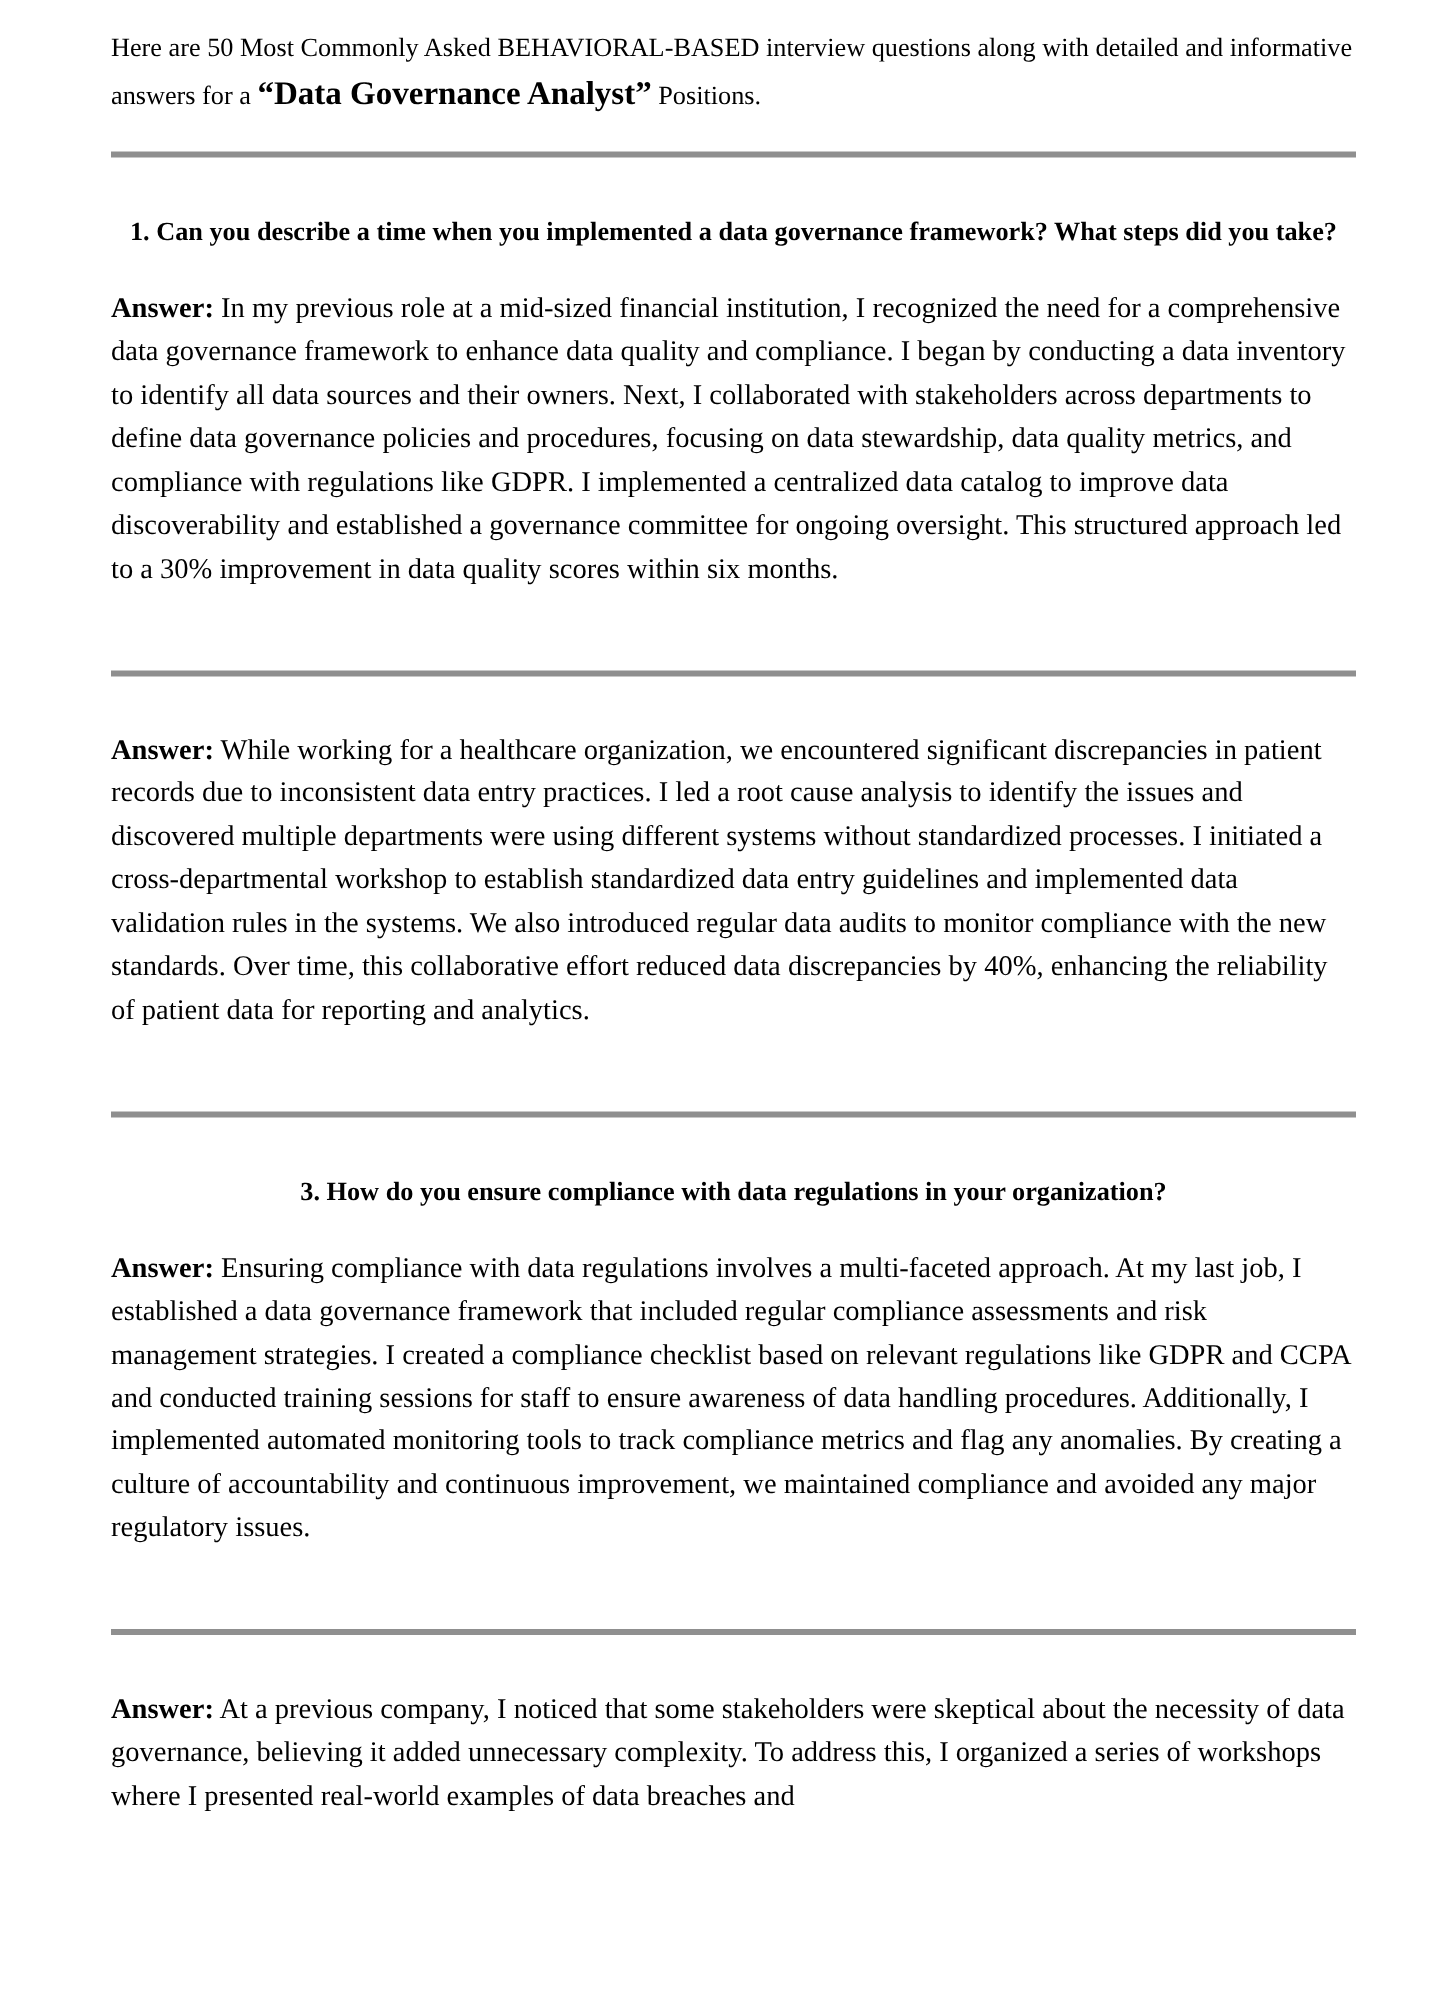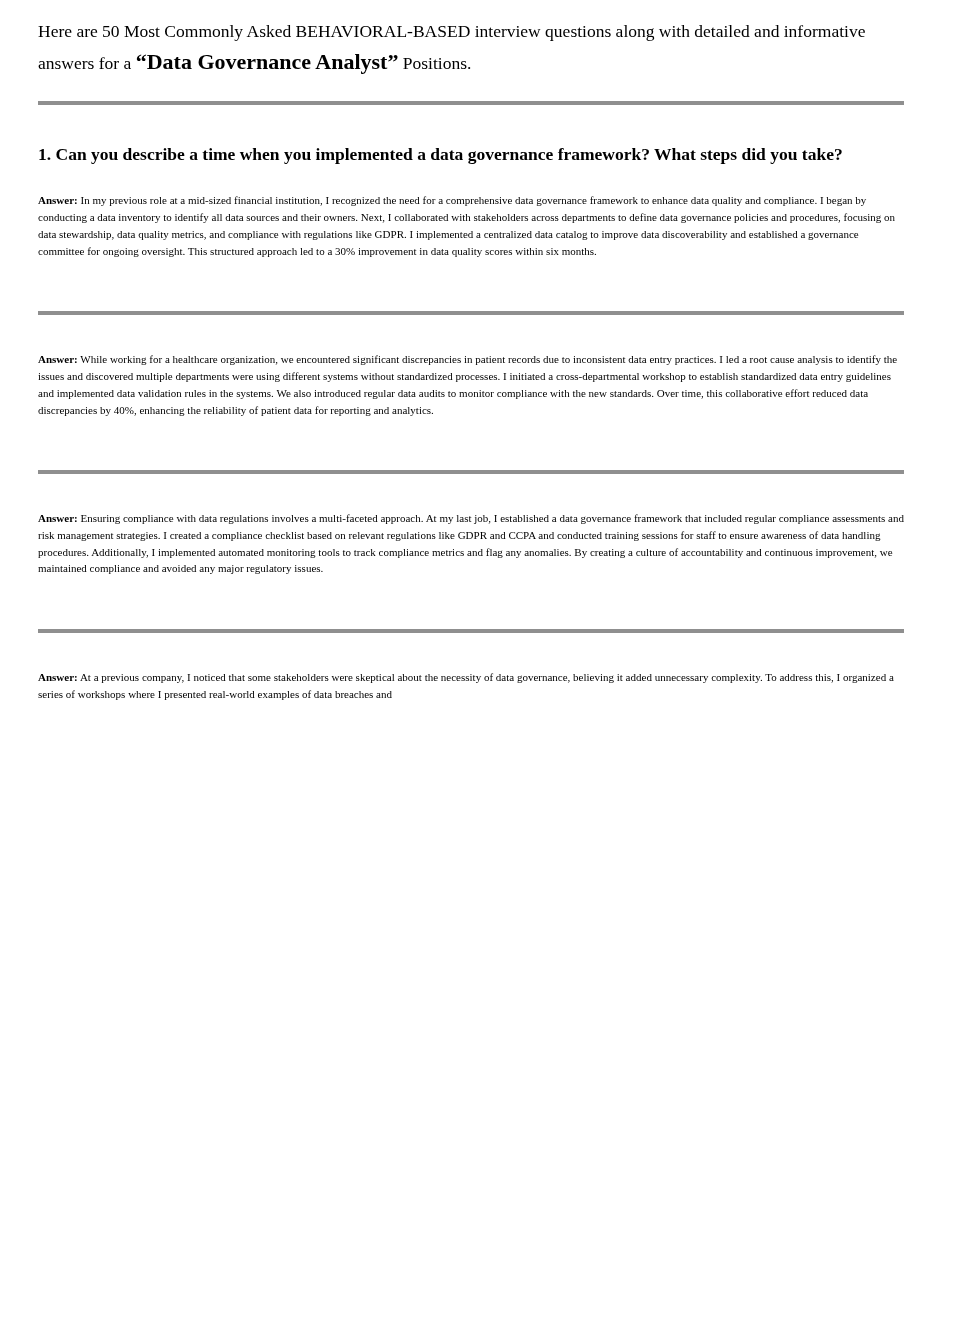--- a/index.html
+++ b/index.html
@@ -8,20 +8,21 @@
   }
   body {
     width: 964px;
     height: 1332px;
     overflow: hidden;
     font-family: "Liberation Serif", "DejaVu Serif", serif;
     color: #000000;
   }
   .page {
     padding: 18px 60px 0 38px;
+    margin-left: 36px;
   }
   .intro {
     font-size: 17.5px;
     line-height: 1.55;
     margin-bottom: 22px;
   }
   .intro .highlight {
     font-weight: bold;
     font-size: 22px;
   }
@@ -32,23 +33,24 @@
     margin: 0 0 36px 0;
   }
   .qa-section {
     margin-bottom: 52px;
   }
   .question-heading {
     font-size: 17.5px;
     font-weight: bold;
     line-height: 1.5;
     margin-bottom: 25px;
+    text-align: center;
   }
   .answer {
-    font-size: 11px;
+    font-size: 19px;
     line-height: 1.52;
   }
   .answer .answer-label {
     font-weight: bold;
   }
 </style>
 </head>
 <body>
 
 <div class="page">
@@ -64,20 +66,21 @@
 
   <div class="divider"></div>
 
   <section class="qa-section">
     <p class="answer"><strong class="answer-label">Answer:</strong> <span>While working for a healthcare organization, we encountered significant discrepancies in patient records due to inconsistent data entry practices. I led a root cause analysis to identify the issues and discovered multiple departments were using different systems without standardized processes. I initiated a cross-departmental workshop to establish standardized data entry guidelines and implemented data validation rules in the systems. We also introduced regular data audits to monitor compliance with the new standards. Over time, this collaborative effort reduced data discrepancies by 40%, enhancing the reliability of patient data for reporting and analytics.</span></p>
   </section>
 
   <div class="divider"></div>
 
   <section class="qa-section">
+    <h2 class="question-heading">3. How do you ensure compliance with data regulations in your organization?</h2>
     <p class="answer"><strong class="answer-label">Answer:</strong> <span>Ensuring compliance with data regulations involves a multi-faceted approach. At my last job, I established a data governance framework that included regular compliance assessments and risk management strategies. I created a compliance checklist based on relevant regulations like GDPR and CCPA and conducted training sessions for staff to ensure awareness of data handling procedures. Additionally, I implemented automated monitoring tools to track compliance metrics and flag any anomalies. By creating a culture of accountability and continuous improvement, we maintained compliance and avoided any major regulatory issues.</span></p>
   </section>
 
   <div class="divider"></div>
 
   <section class="qa-section">
     <p class="answer"><strong class="answer-label">Answer:</strong> <span>At a previous company, I noticed that some stakeholders were skeptical about the necessity of data governance, believing it added unnecessary complexity. To address this, I organized a series of workshops where I presented real-world examples of data breaches and</span></p>
   </section>
 
 </div>

